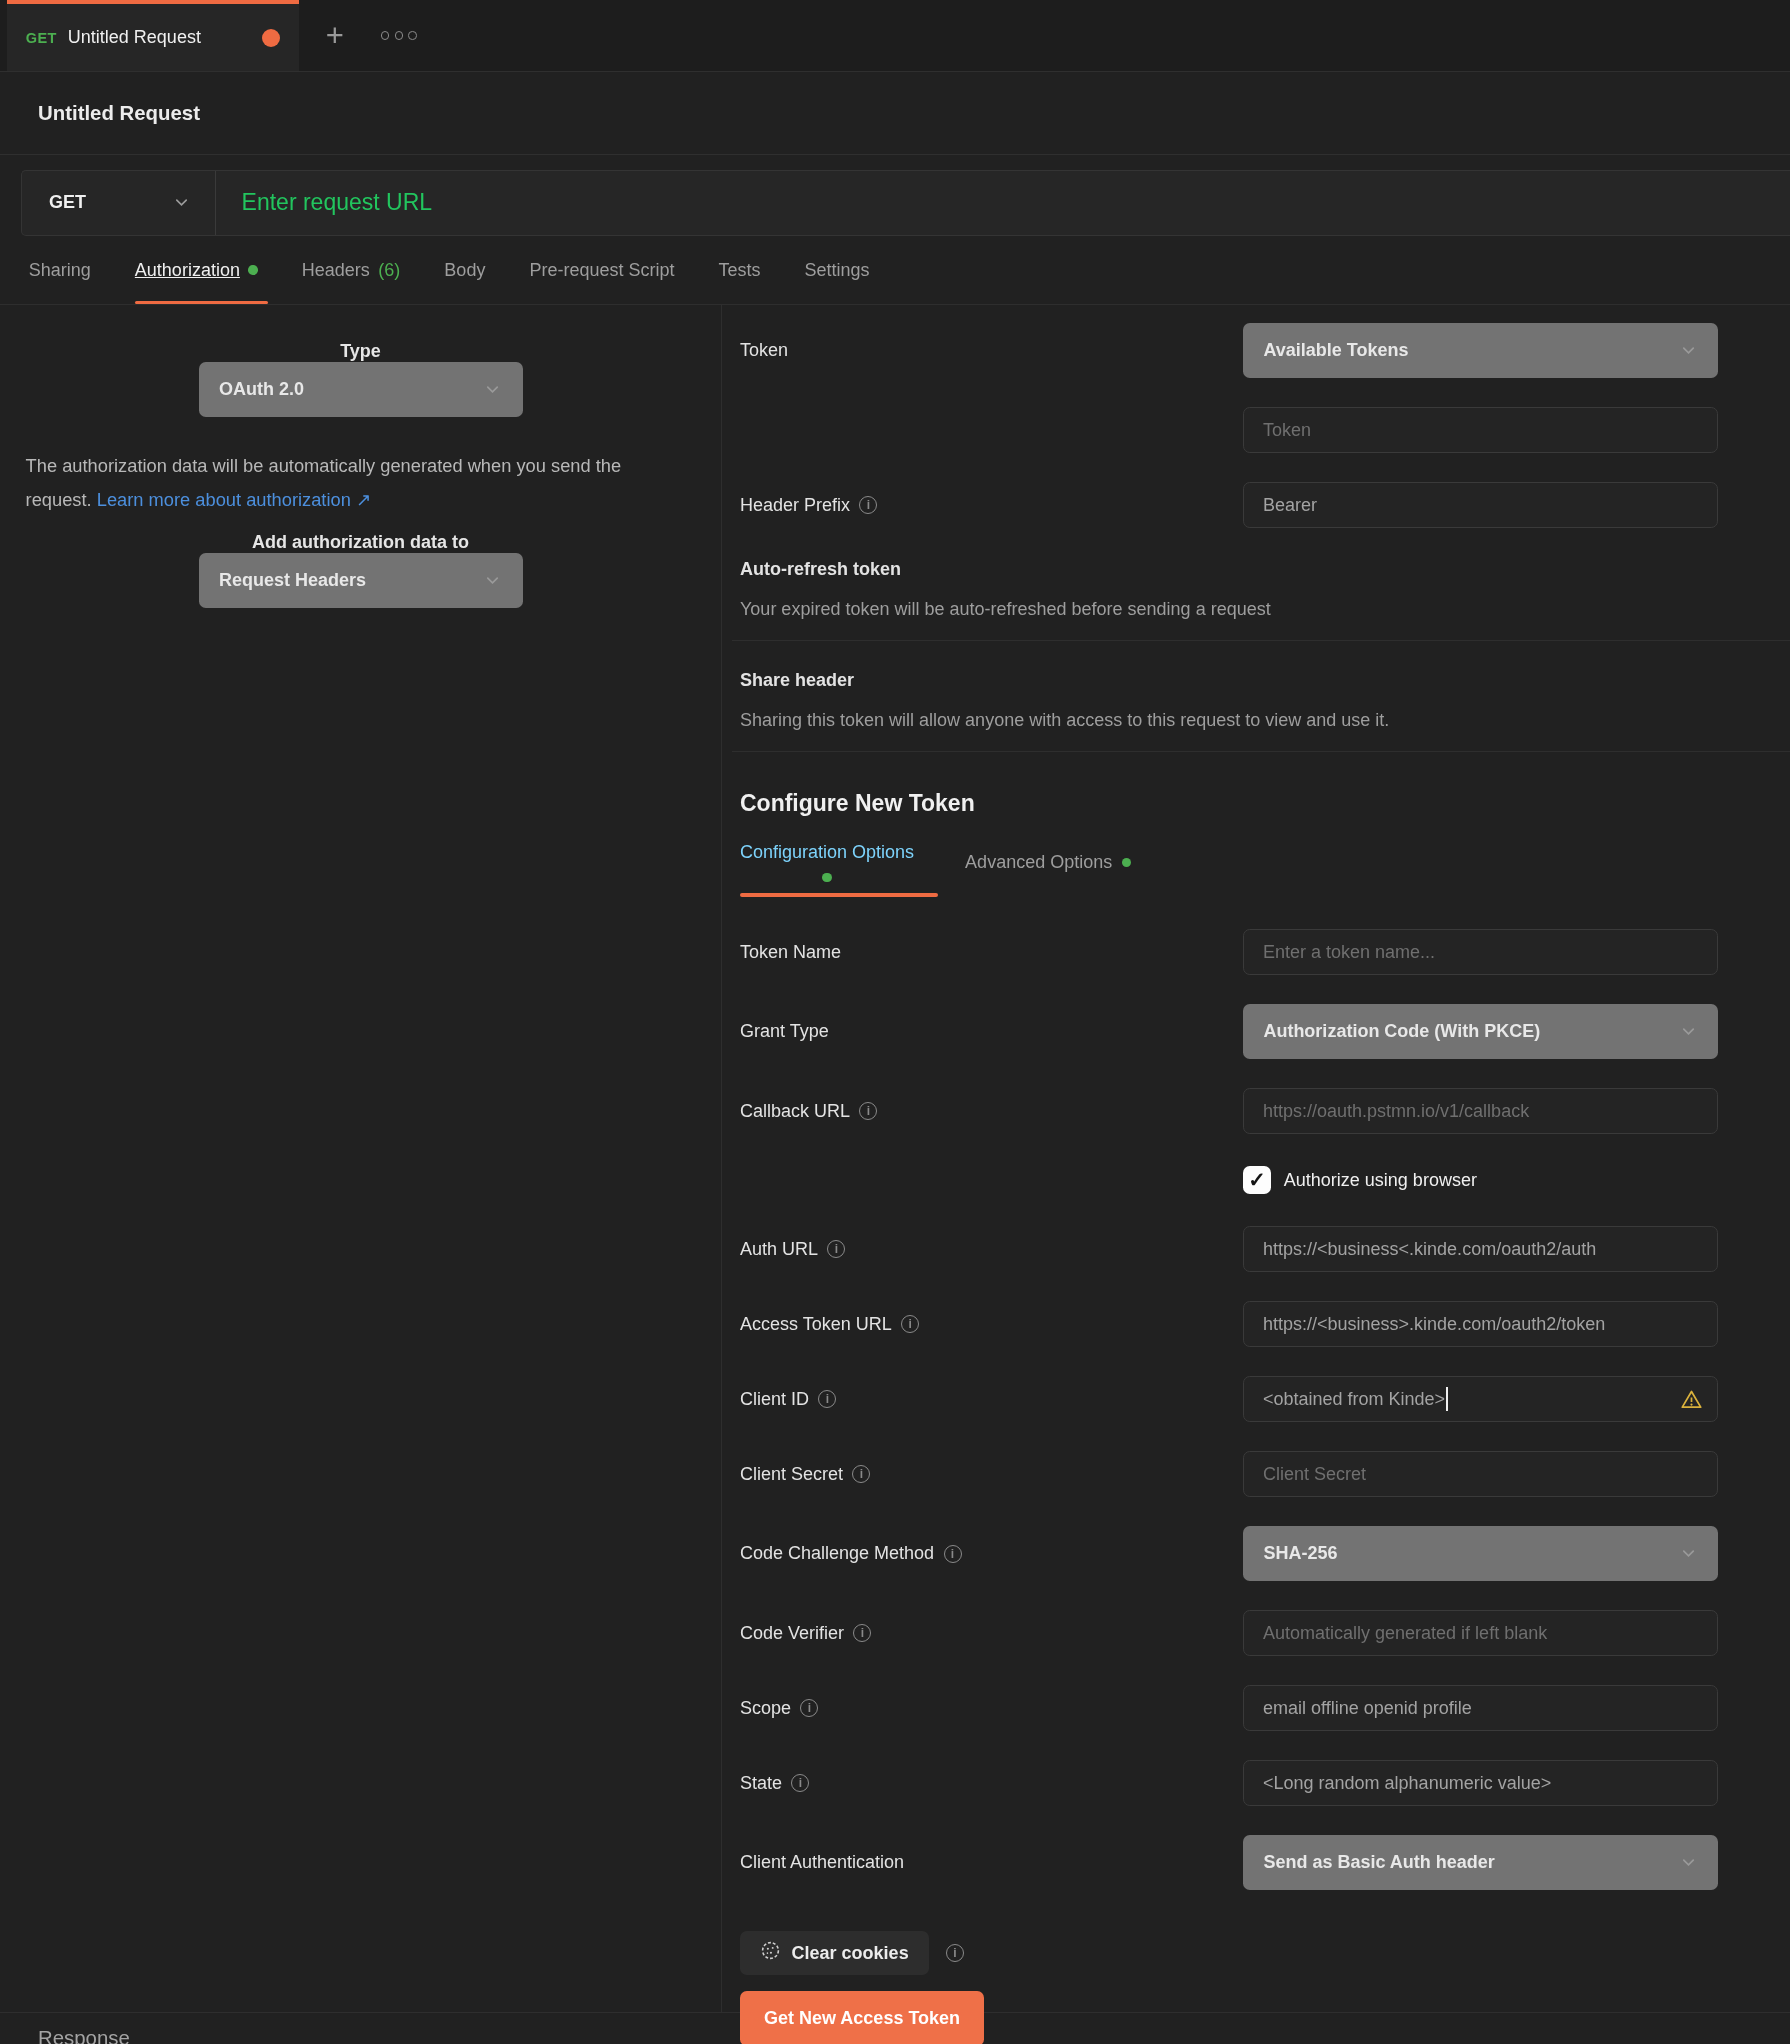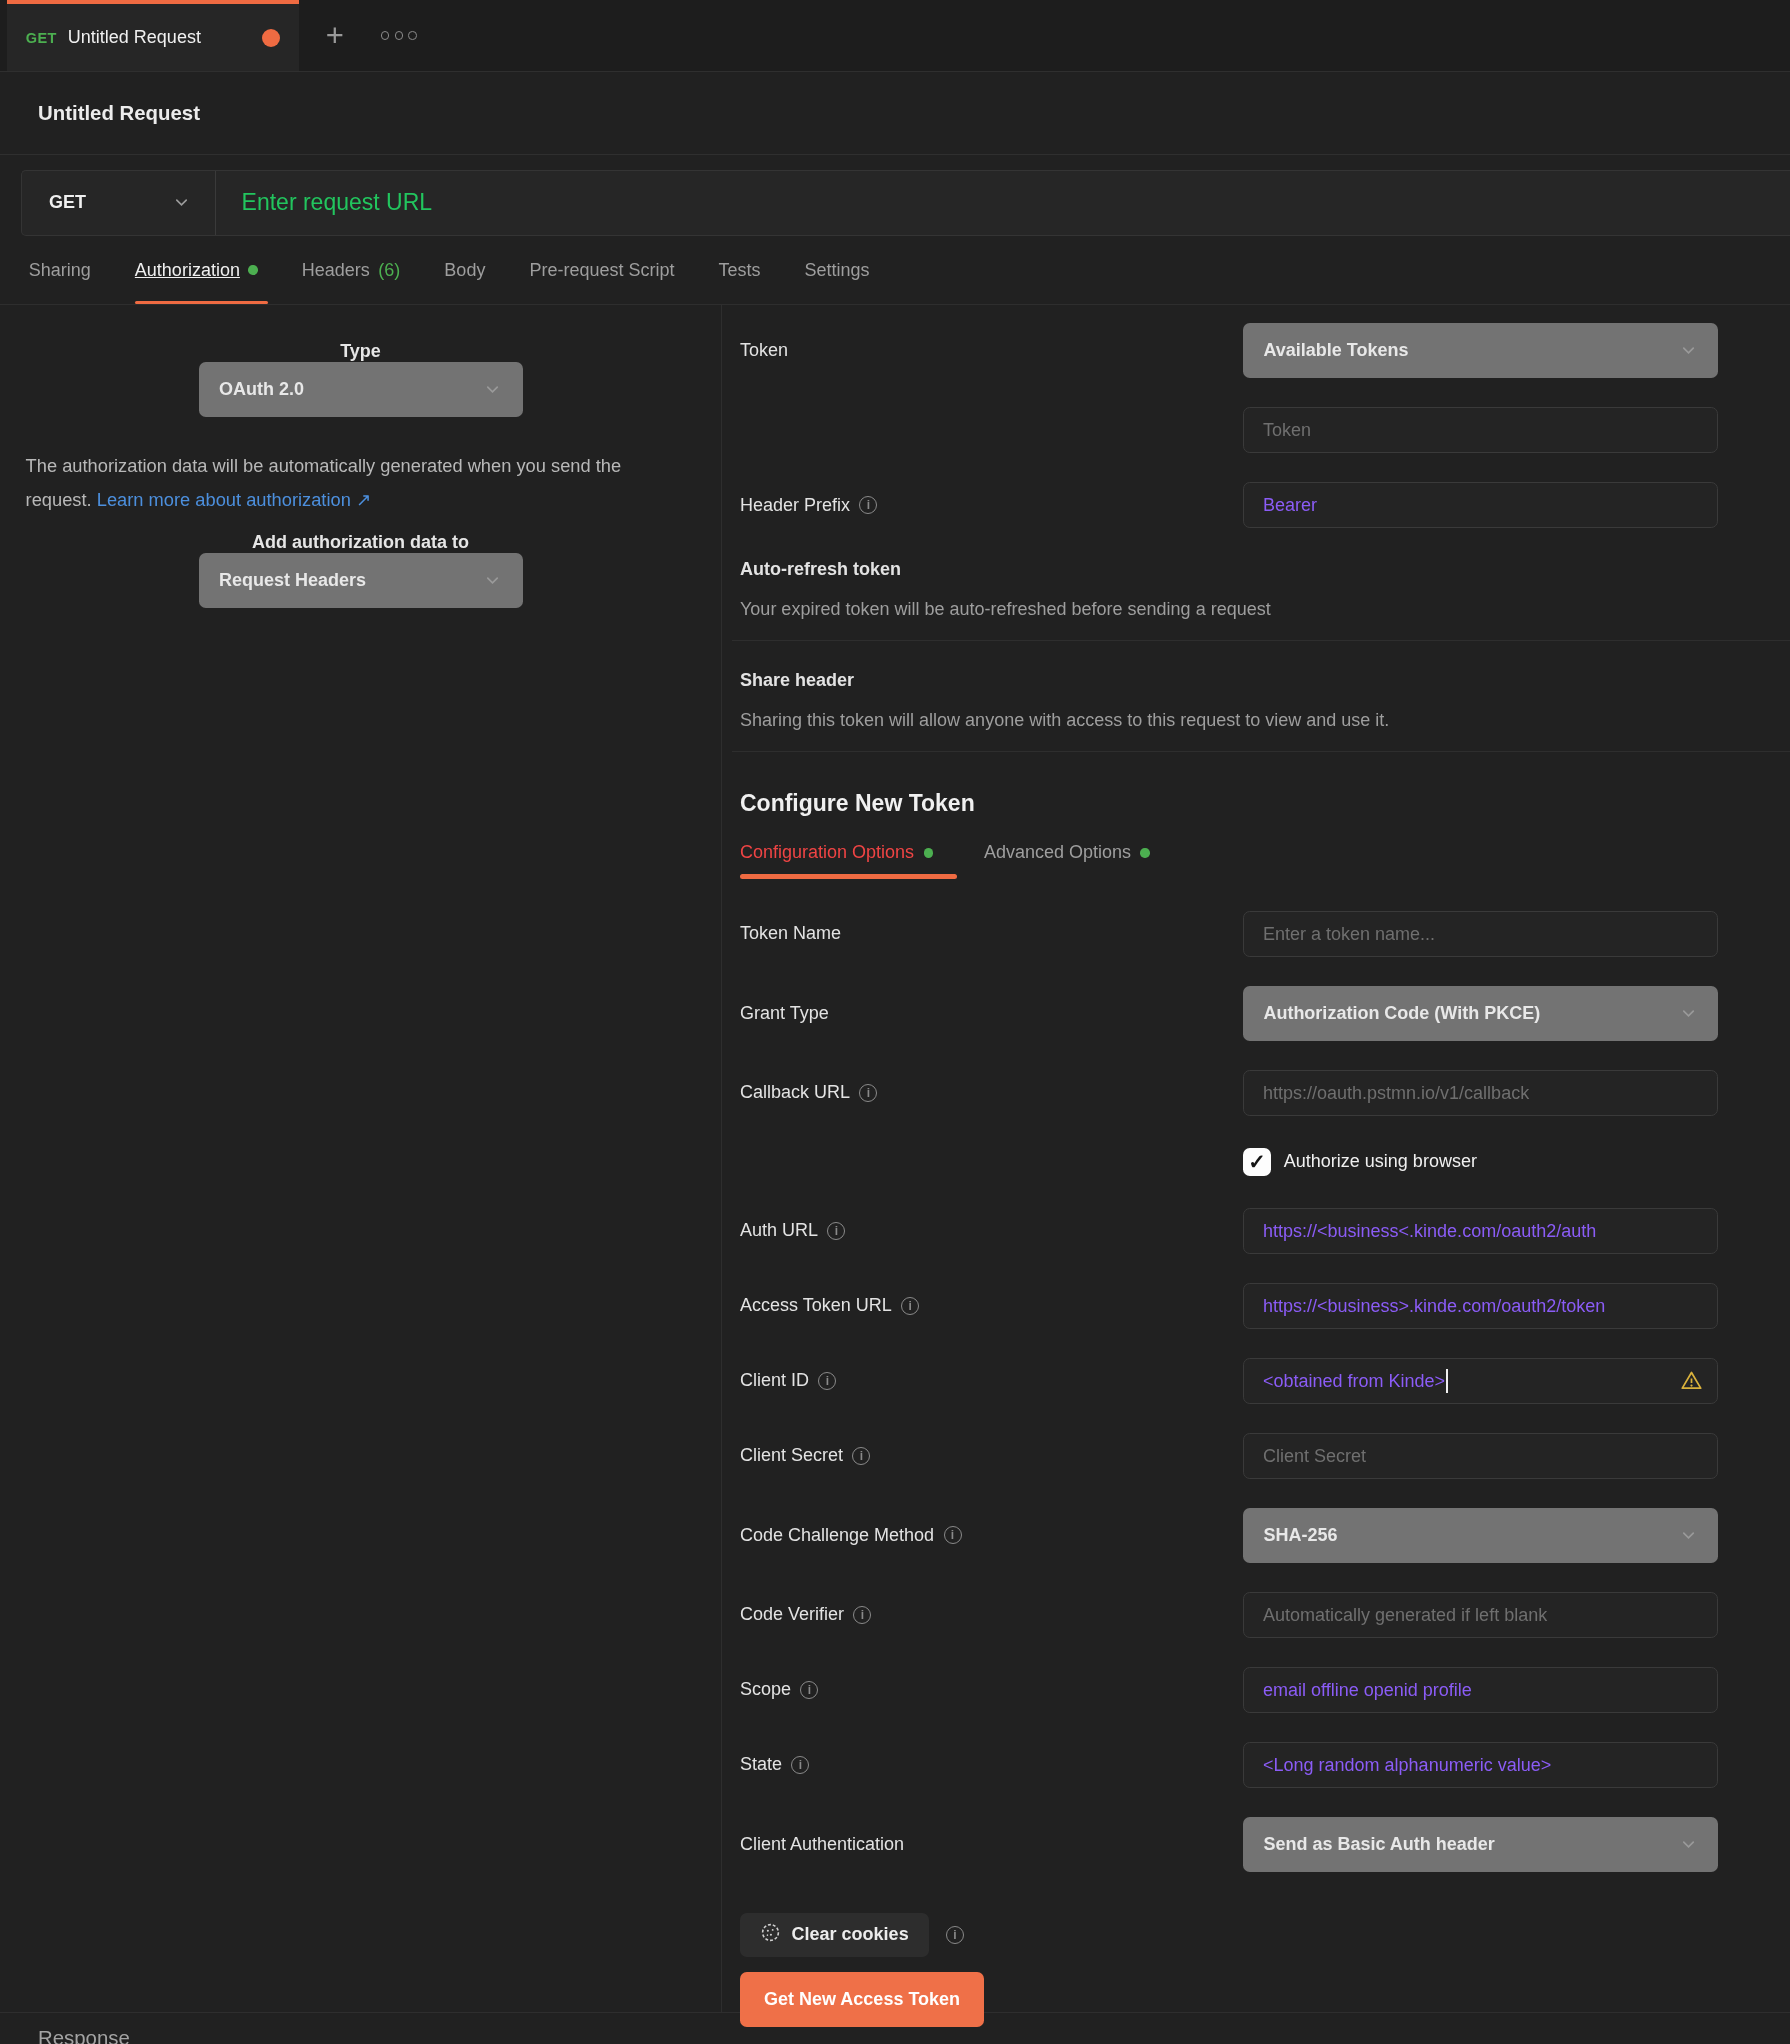--- a/index.html
+++ b/index.html
@@ -45,34 +45,34 @@
   .lrow .select { width:324px; }
   .auth-desc { margin-top:32px; width:605px; line-height:34px; color:#b8b8b8; font-size:18.3px; }
   .auth-desc a { color:var(--link); text-decoration:none; cursor:pointer; }
   .lrow2 { margin-top:14.5px; }
   
   .right-pane { flex:1; padding:18px 72px 0 18px; }
   .frow { display:flex; align-items:center; margin-bottom:29px; }
   .flabel { flex:1; display:flex; align-items:center; gap:9.4px; color:#e3e3e3; }
   .fctrl { width:475px; }
   .fctrl .select { width:100%; }
-  .tinput { width:100%; height:46px; background:#242424; border:0.9px solid #3a3a3a; border-radius:6.8px; padding:0 19px; line-height:44px; color:#8b5cf6; white-space:nowrap; overflow:hidden; text-overflow:ellipsis; font-size:18px; }
+  .tinput { width:100%; height:46px; background:#242424; border:0.9px solid #3a3a3a; border-radius:6.8px; padding:0 19px; line-height:44px; color:#a3a3a3; white-space:nowrap; overflow:hidden; text-overflow:ellipsis; font-size:18px; }
   .tinput.ph { color:#6f6f6f; }
   .tinput.flex { display:flex; align-items:center; padding-right:13.6px; }
   .tinput.flex .val { white-space:nowrap; overflow:hidden; }
   .cursor { display:inline-block; width:1.7px; height:24px; background:#f0f0f0; margin-left:0.9px; vertical-align:middle; }
   .winfo { margin-left:auto; display:flex; }
   .info-icon { width:18px; height:18px; min-width:18px; border:1.7px solid #8a8a8a; border-radius:50%; color:#8a8a8a; font-size:12px; font-weight:700; display:inline-flex; align-items:center; justify-content:center; cursor:pointer; font-style:normal; }
   .section-title { font-weight:700; color:#e3e3e3; margin-top:31px; }
   .section-desc { color:#9e9e9e; margin-top:19px; }
   .divider { height:0.9px; background:#2e2e2e; margin:20.4px -72px 0 -8.5px; }
   .cfg-heading { font-size:23px; font-weight:700; color:#f0f0f0; margin-top:38px; }
   .sub-tabs { display:flex; margin-top:13.6px; }
   .stab { display:flex; align-items:center; gap:9.4px; color:#9e9e9e; padding:12px 0 15.3px 0; margin-right:51px; position:relative; cursor:pointer; }
-  .stab.active { color:#ef4444; }
+  .stab.active { color:#7dd3fc;flex-direction:column; }
   .stab.active::after { content:""; position:absolute; left:0; right:-24px; bottom:0; height:4.3px; background:var(--accent); border-radius:2.6px; }
   .first-frow { margin-top:32px; }
   .checkbox-row { display:flex; align-items:center; gap:12.8px; height:34px; margin-bottom:29px; }
   .checkbox { width:28px; height:28px; background:#fdfdfd; border-radius:6.8px; color:#141414; font-size:21px; font-weight:700; display:flex; align-items:center; justify-content:center; cursor:pointer; }
   .cb-label { color:#f0f0f0; cursor:pointer; }
   .cookies-row { display:flex; align-items:center; gap:17px; margin-top:41px; }
   .btn-secondary { height:44px; background:#2d2d2d; border:none; border-radius:6.8px; color:#ececec; font-size:18px; font-weight:700; display:flex; align-items:center; gap:10.2px; padding:0 20.4px; font-family:inherit; cursor:pointer; }
   .btn-primary { margin-top:15.3px; height:55px; background:#ef7048; border:none; border-radius:6.8px; color:#ffffff; font-size:18px; font-weight:700; padding:0 24px; font-family:inherit; cursor:pointer; }
   
   .response-bar { border-top:0.9px solid #2e2e2e; height:31.5px; padding:13.6px 0 0 38px; color:#a3a3a3; font-size:20.4px; overflow:hidden; }

